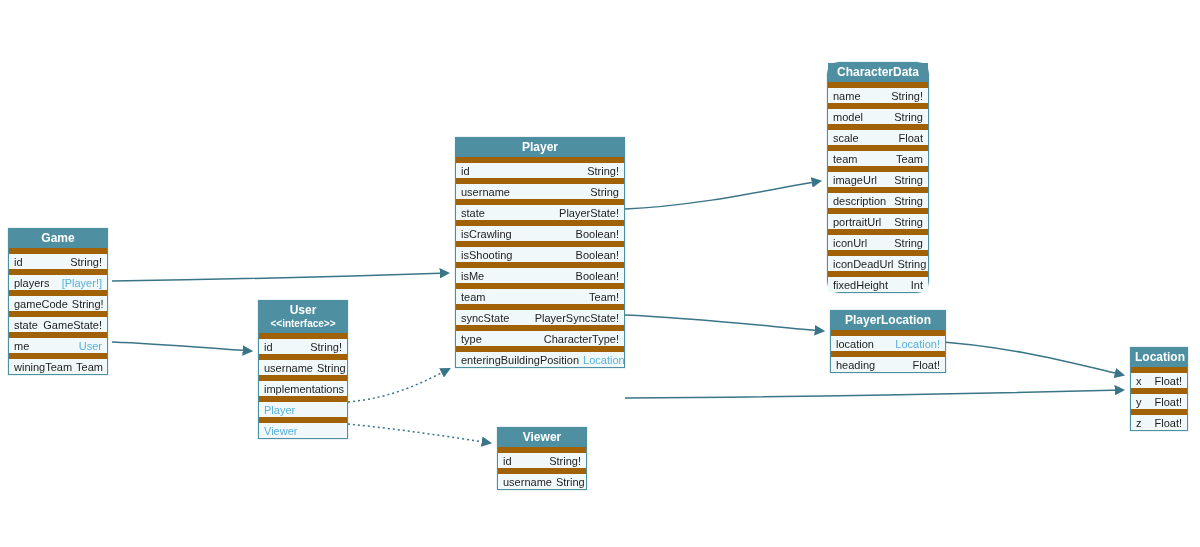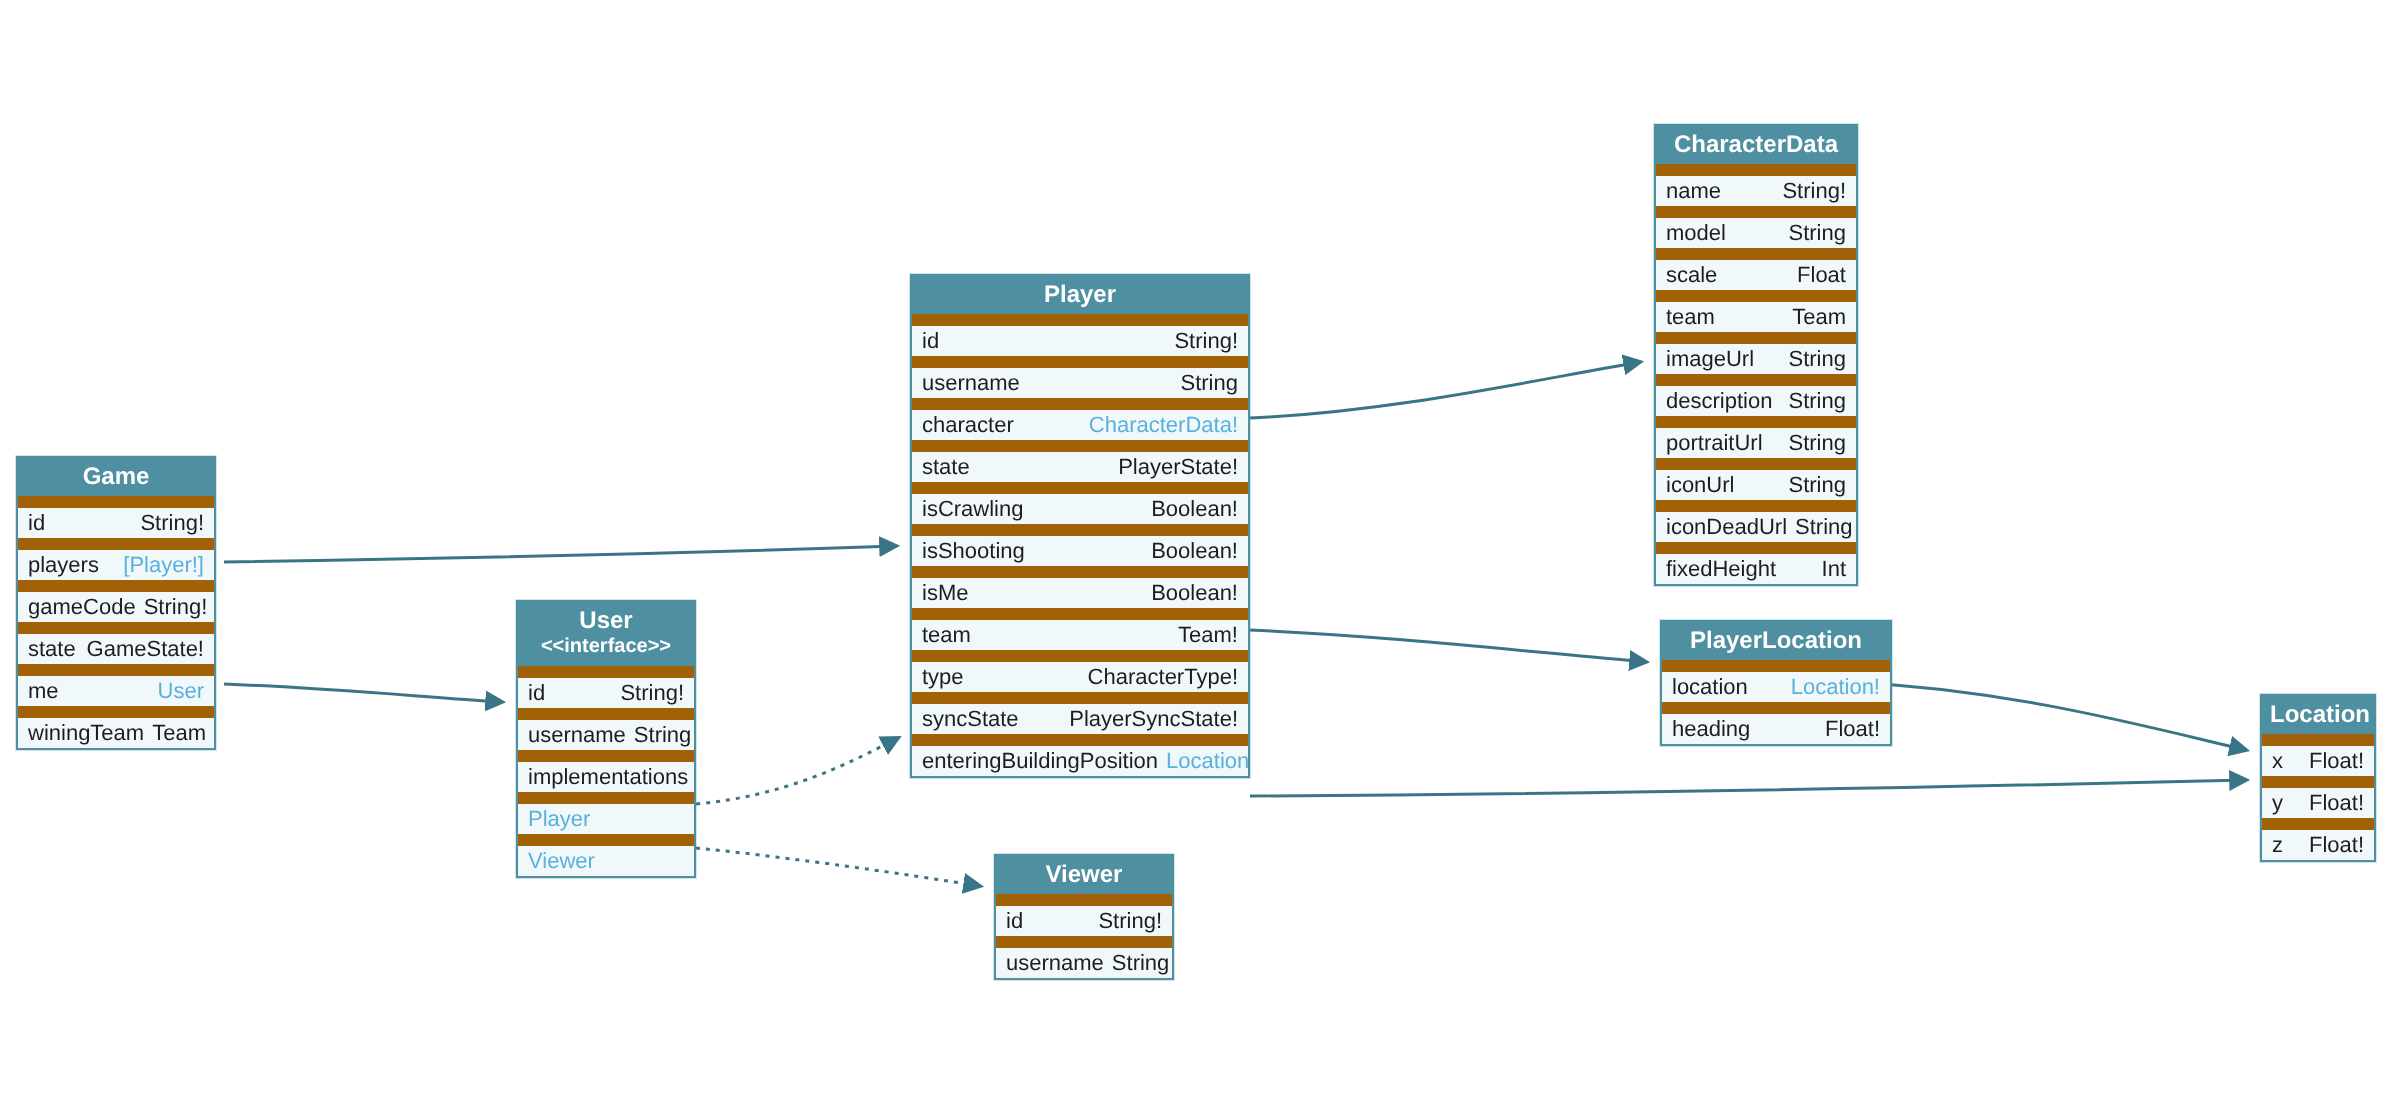--- a/index.html
+++ b/index.html
@@ -128,58 +128,54 @@
     <div class="entity-header">Player</div>
     <div class="row">
       <span class="fname">id</span>
       <span class="ftype">String!</span>
     </div>
     <div class="row">
       <span class="fname">username</span>
       <span class="ftype">String</span>
     </div>
     <div class="row">
-      <span class="fname">character</span>
-      <span class="ftype link">CharacterData!</span>
-    </div>
-    <div class="row">
       <span class="fname">state</span>
       <span class="ftype">PlayerState!</span>
     </div>
     <div class="row">
       <span class="fname">isCrawling</span>
       <span class="ftype">Boolean!</span>
     </div>
     <div class="row">
       <span class="fname">isShooting</span>
       <span class="ftype">Boolean!</span>
     </div>
     <div class="row">
       <span class="fname">isMe</span>
       <span class="ftype">Boolean!</span>
     </div>
     <div class="row">
       <span class="fname">team</span>
       <span class="ftype">Team!</span>
     </div>
     <div class="row">
+      <span class="fname">syncState</span>
+      <span class="ftype">PlayerSyncState!</span>
+    </div>
+    <div class="row">
       <span class="fname">type</span>
       <span class="ftype">CharacterType!</span>
     </div>
     <div class="row">
-      <span class="fname">syncState</span>
-      <span class="ftype">PlayerSyncState!</span>
-    </div>
-    <div class="row">
       <span class="fname">enteringBuildingPosition</span>
       <span class="ftype link">Location</span>
     </div>
   </div>
 
-  <div class="entity" style="left:827px; top:62px; width:102px;">
+  <div class="entity" style="left:827px; top:62px; width:102px;border-radius:12px;">
     <div class="entity-header">CharacterData</div>
     <div class="row">
       <span class="fname">name</span>
       <span class="ftype">String!</span>
     </div>
     <div class="row">
       <span class="fname">model</span>
       <span class="ftype">String</span>
     </div>
     <div class="row">

